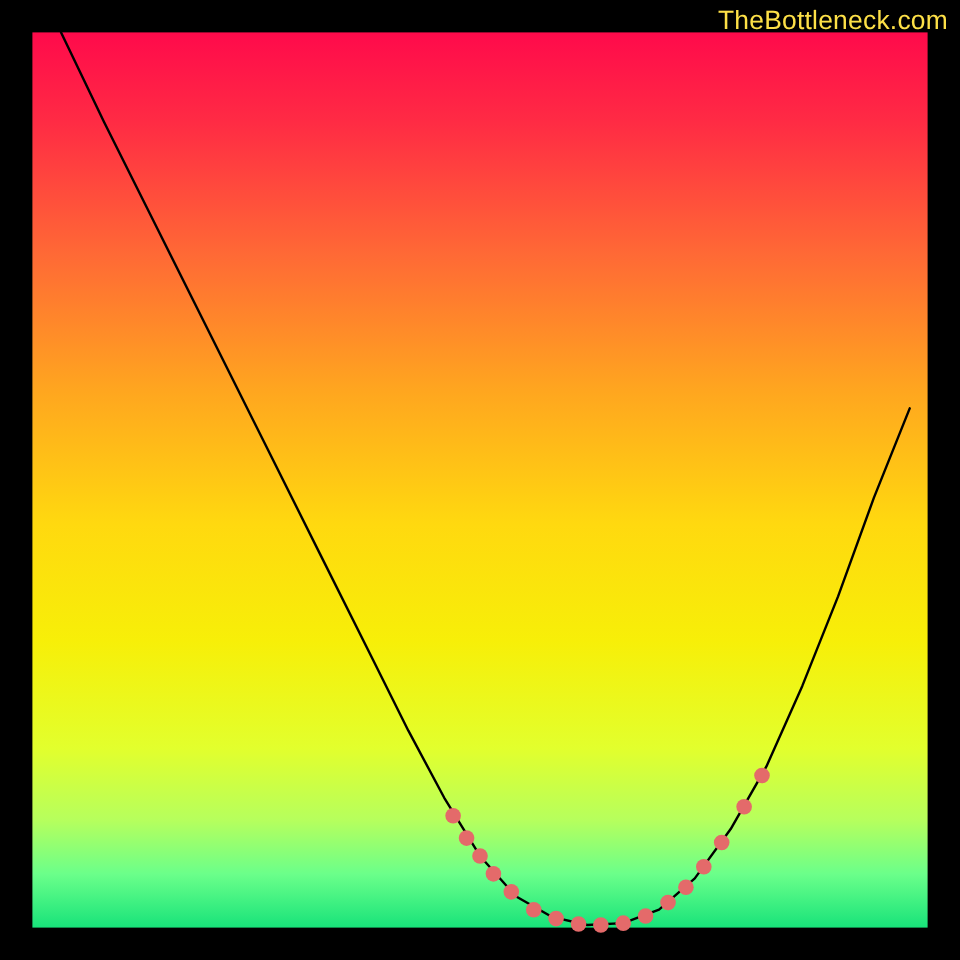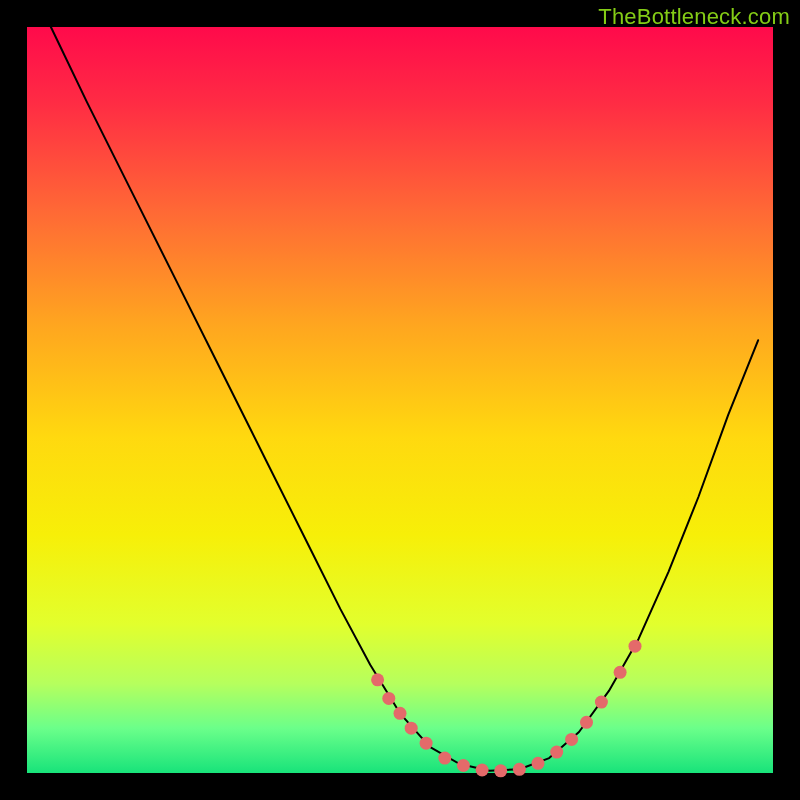--- a/index.html
+++ b/index.html
@@ -18,21 +18,21 @@
     width: 800px;
     height: 800px;
     background: #000;
   }
   .watermark {
     position: absolute;
     top: 4px;
     right: 10px;
     font-size: 22px;
     font-weight: 400;
-    color: #84cc16;
+    color: #fde047;
     letter-spacing: 0.2px;
     user-select: none;
   }
   svg {
     position: absolute;
     top: 0;
     left: 0;
   }
 </style>
 </head>

